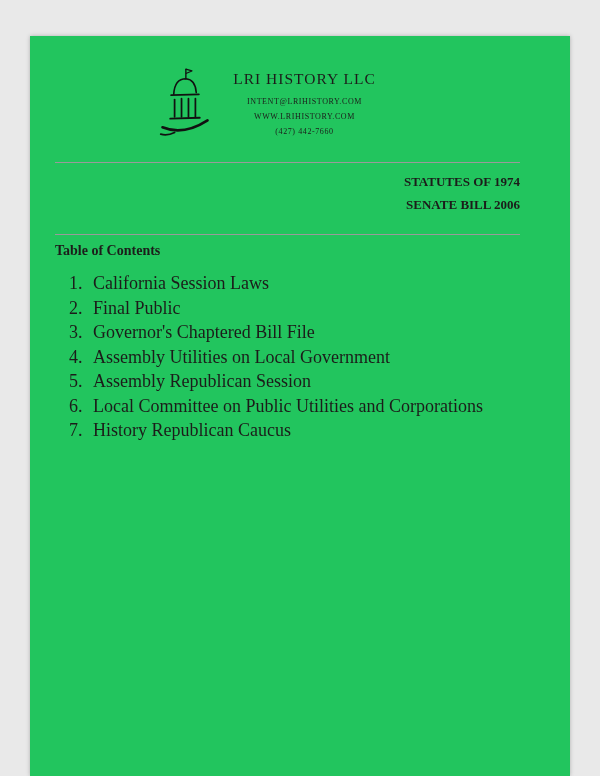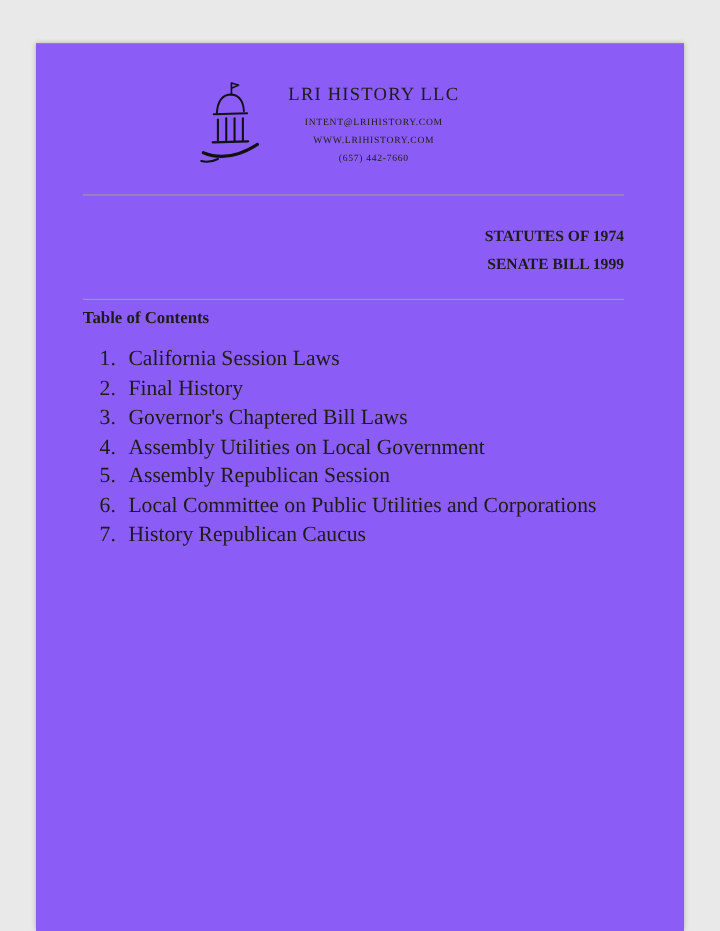--- a/index.html
+++ b/index.html
@@ -18,23 +18,23 @@
     position: relative;
     width: 600px;
     height: 776px;
   }
   .page {
     position: absolute;
     left: 30px;
     right: 30px;
     top: 36px;
     bottom: 0;
-    background: #8b5cf6;
+    background: #22c55e;
     box-shadow: 0 0 4px rgba(0,0,0,0.25);
-    padding: 28px 50px 40px 39px;
+    padding: 28px 50px 40px 25px;
     box-sizing: border-box;
   }
   
   .letterhead {
     display: flex;
     justify-content: center;
     align-items: flex-start;
     gap: 22px;
     margin-right: 40px;
   }
@@ -63,21 +63,21 @@
   .rule {
     border: none;
     border-top: 1px solid #9a9a9a;
     margin: 0;
   }
   .rule-1 { margin-top: 22px; }
   .rule-2 { margin-top: 18px; }
   
   .reference {
     text-align: right;
-    margin-top: 22px;
+    margin-top: 7px;
   }
   .ref-line {
     font-weight: bold;
     font-size: 13px;
     line-height: 23px;
     margin: 0;
     white-space: pre;
   }
   
   .toc-title {
@@ -117,39 +117,39 @@
         <path d="M42 37 L42 58" stroke="#111" stroke-width="2" stroke-linecap="round"></path>
         <path d="M13 60 L47 59" stroke="#111" stroke-width="2.2" stroke-linecap="round"></path>
 
         <path d="M4 70 Q28 80 56 62" stroke="#111" stroke-width="3" stroke-linecap="round" fill="none"></path>
         <path d="M2 78 Q10 80 18 76" stroke="#111" stroke-width="2" stroke-linecap="round" fill="none"></path>
       </svg>
       <div class="letterhead-text">
         <h1 class="company-name">LRI HISTORY LLC</h1>
         <p class="contact-line">INTENT@LRIHISTORY.COM</p>
         <p class="contact-line">WWW.LRIHISTORY.COM</p>
-        <p class="contact-line">(657) 442-7660</p>
+        <p class="contact-line">(427) 442-7660</p>
       </div>
     </header>
 
     <hr class="rule rule-1">
 
     <div class="reference">
       <p class="ref-line">STATUTES OF 1974</p>
-      <p class="ref-line">SENATE BILL 1999</p>
+      <p class="ref-line">SENATE BILL 2006</p>
     </div>
 
     <hr class="rule rule-2">
 
     <h2 class="toc-title">Table of Contents</h2>
 
     <ol class="toc-list">
       <li>California Session Laws</li>
-      <li>Final History</li>
-      <li>Governor's Chaptered Bill Laws</li>
+      <li>Final Public</li>
+      <li>Governor's Chaptered Bill File</li>
       <li>Assembly Utilities on Local Government</li>
       <li>Assembly Republican Session</li>
       <li>Local Committee on Public Utilities and Corporations</li>
       <li>History Republican Caucus</li>
     </ol>
 
   </div>
 </div>
 
 </body></html>

